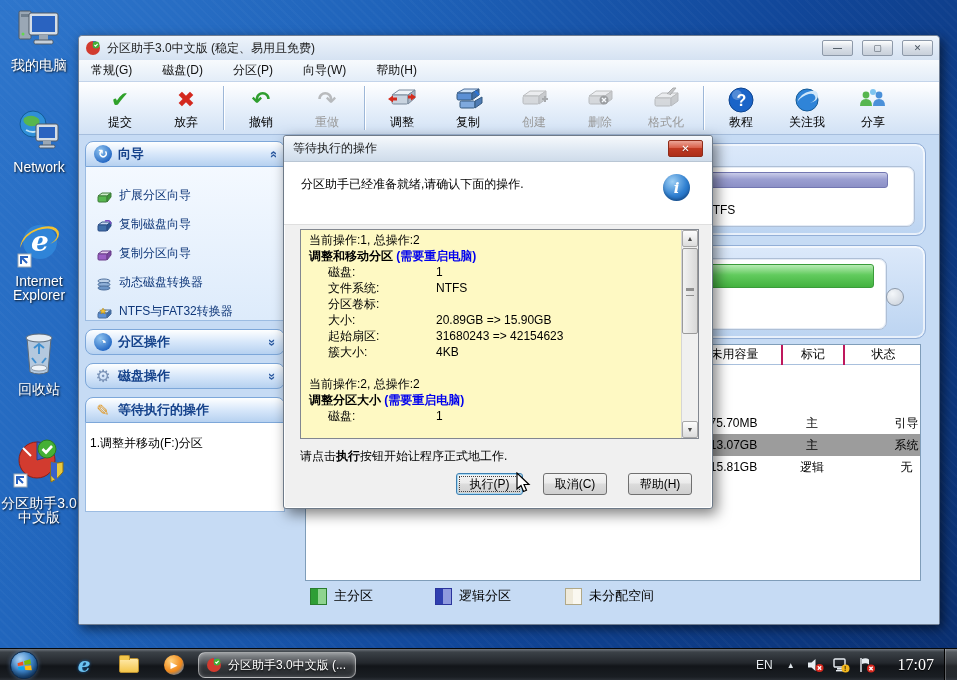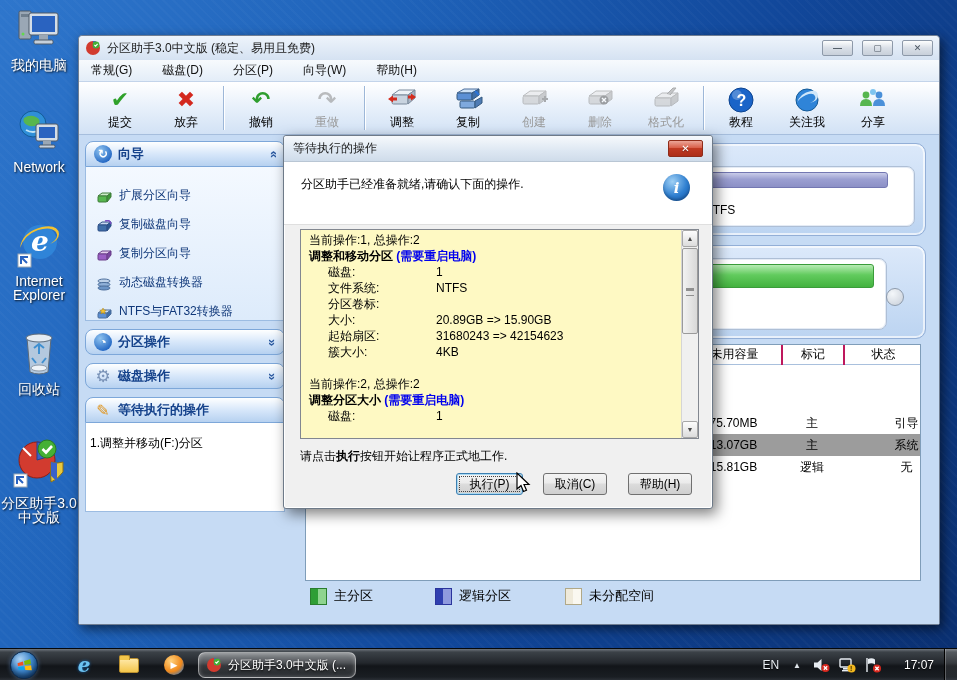--- a/index.html
+++ b/index.html
@@ -167,21 +167,21 @@
   .task-btn { position:absolute; left:198px; top:3px; width:158px; height:26px; border-radius:7px;
     border:1px solid rgba(255,255,255,.5);
     background:linear-gradient(rgba(255,255,255,.42),rgba(255,255,255,.16) 50%,rgba(255,255,255,.06));
     box-shadow:inset 0 0 4px rgba(255,255,255,.3);
     display:flex; align-items:center; gap:6px; padding:0 7px;
     font-size:12px; color:#fff; text-shadow:0 1px 2px #000; white-space:nowrap; overflow:hidden; }
   .tray { position:absolute; right:0; top:0; height:32px; display:flex; align-items:center; }
   .tray-lang { font-size:12px; color:#e8edf2; text-shadow:0 1px 1px #000; margin-right:14px; }
   .tray-chev { font-size:8px; color:#dfe5ea; margin-right:12px; }
   .tray-ic { margin-right:8px; display:flex; }
-  .tray-clock { font-size:12px; color:#fff; text-shadow:0 1px 1px #000; margin:0 10px 0 14px; }
+  .tray-clock { font-size:16px; color:#fff; text-shadow:0 1px 1px #000; margin:0 10px 0 14px;font-family:Liberation Serif, serif; }
   .show-desktop { width:13px; height:32px; border-left:1px solid #000;
     box-shadow:inset 1px 0 0 rgba(255,255,255,.25);
     background:linear-gradient(rgba(255,255,255,.14),rgba(255,255,255,.04)); }
 
   .folder-ic { width:20px; height:15px; background:linear-gradient(#ffe9a8,#f3c64b); border:1px solid #b98f2f;
     border-radius:2px; position:relative; }
   .folder-ic::before { content:""; position:absolute; left:-1px; top:-4px; width:9px; height:4px;
     background:#f3c64b; border:1px solid #b98f2f; border-bottom:none; border-radius:2px 2px 0 0; }
   .wmp-ic { width:20px; height:20px; border-radius:50%;
     background:radial-gradient(circle at 35% 30%,#ffd27d,#f08a1d 55%,#2a71c0 90%);

